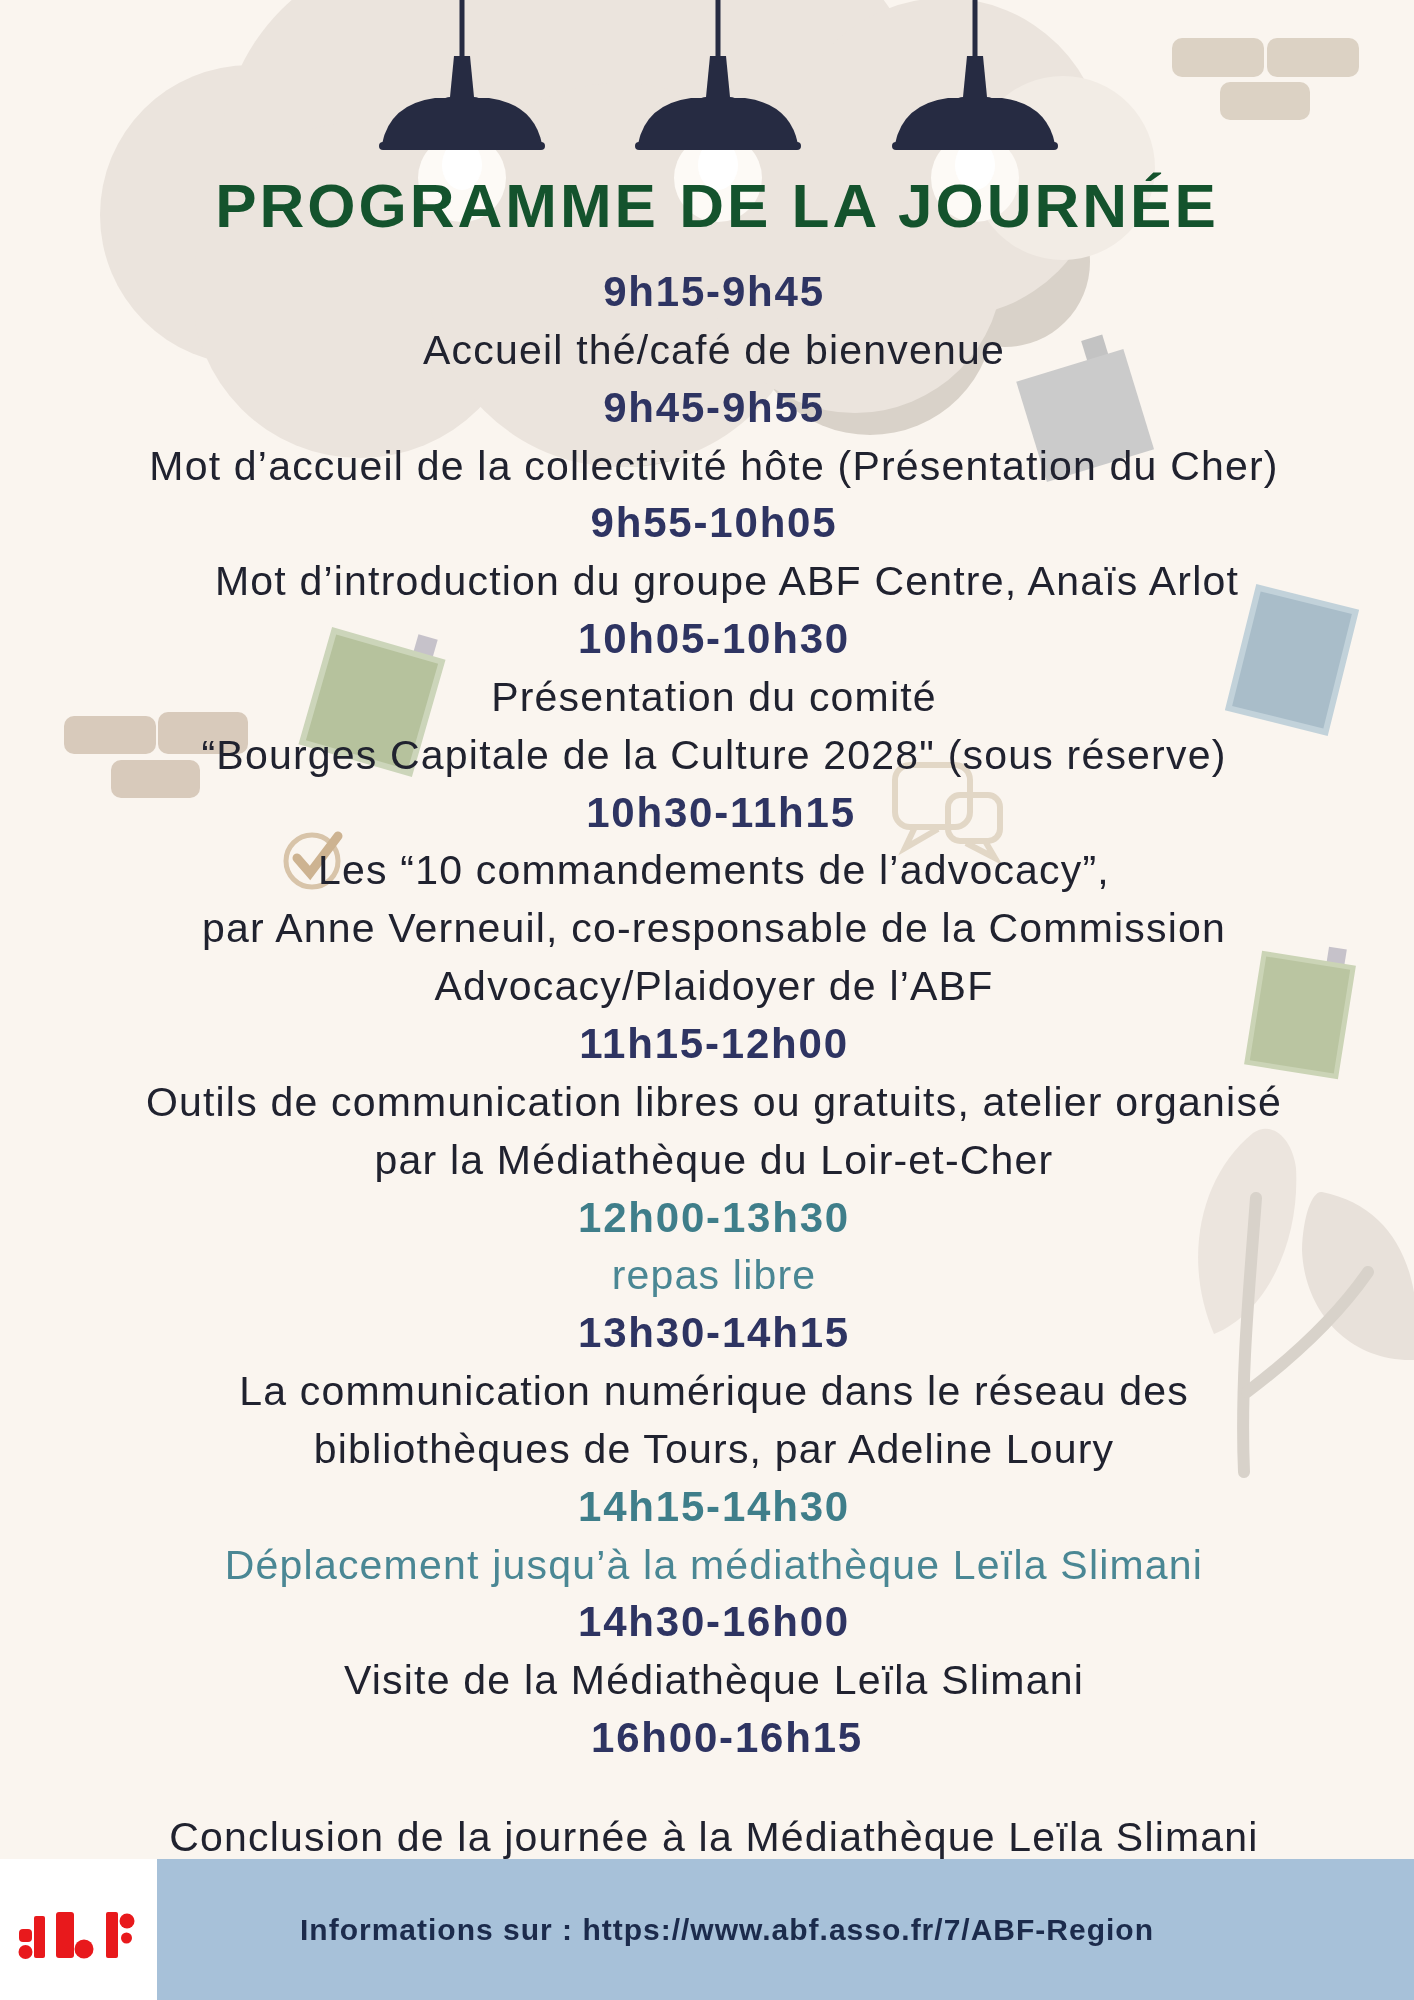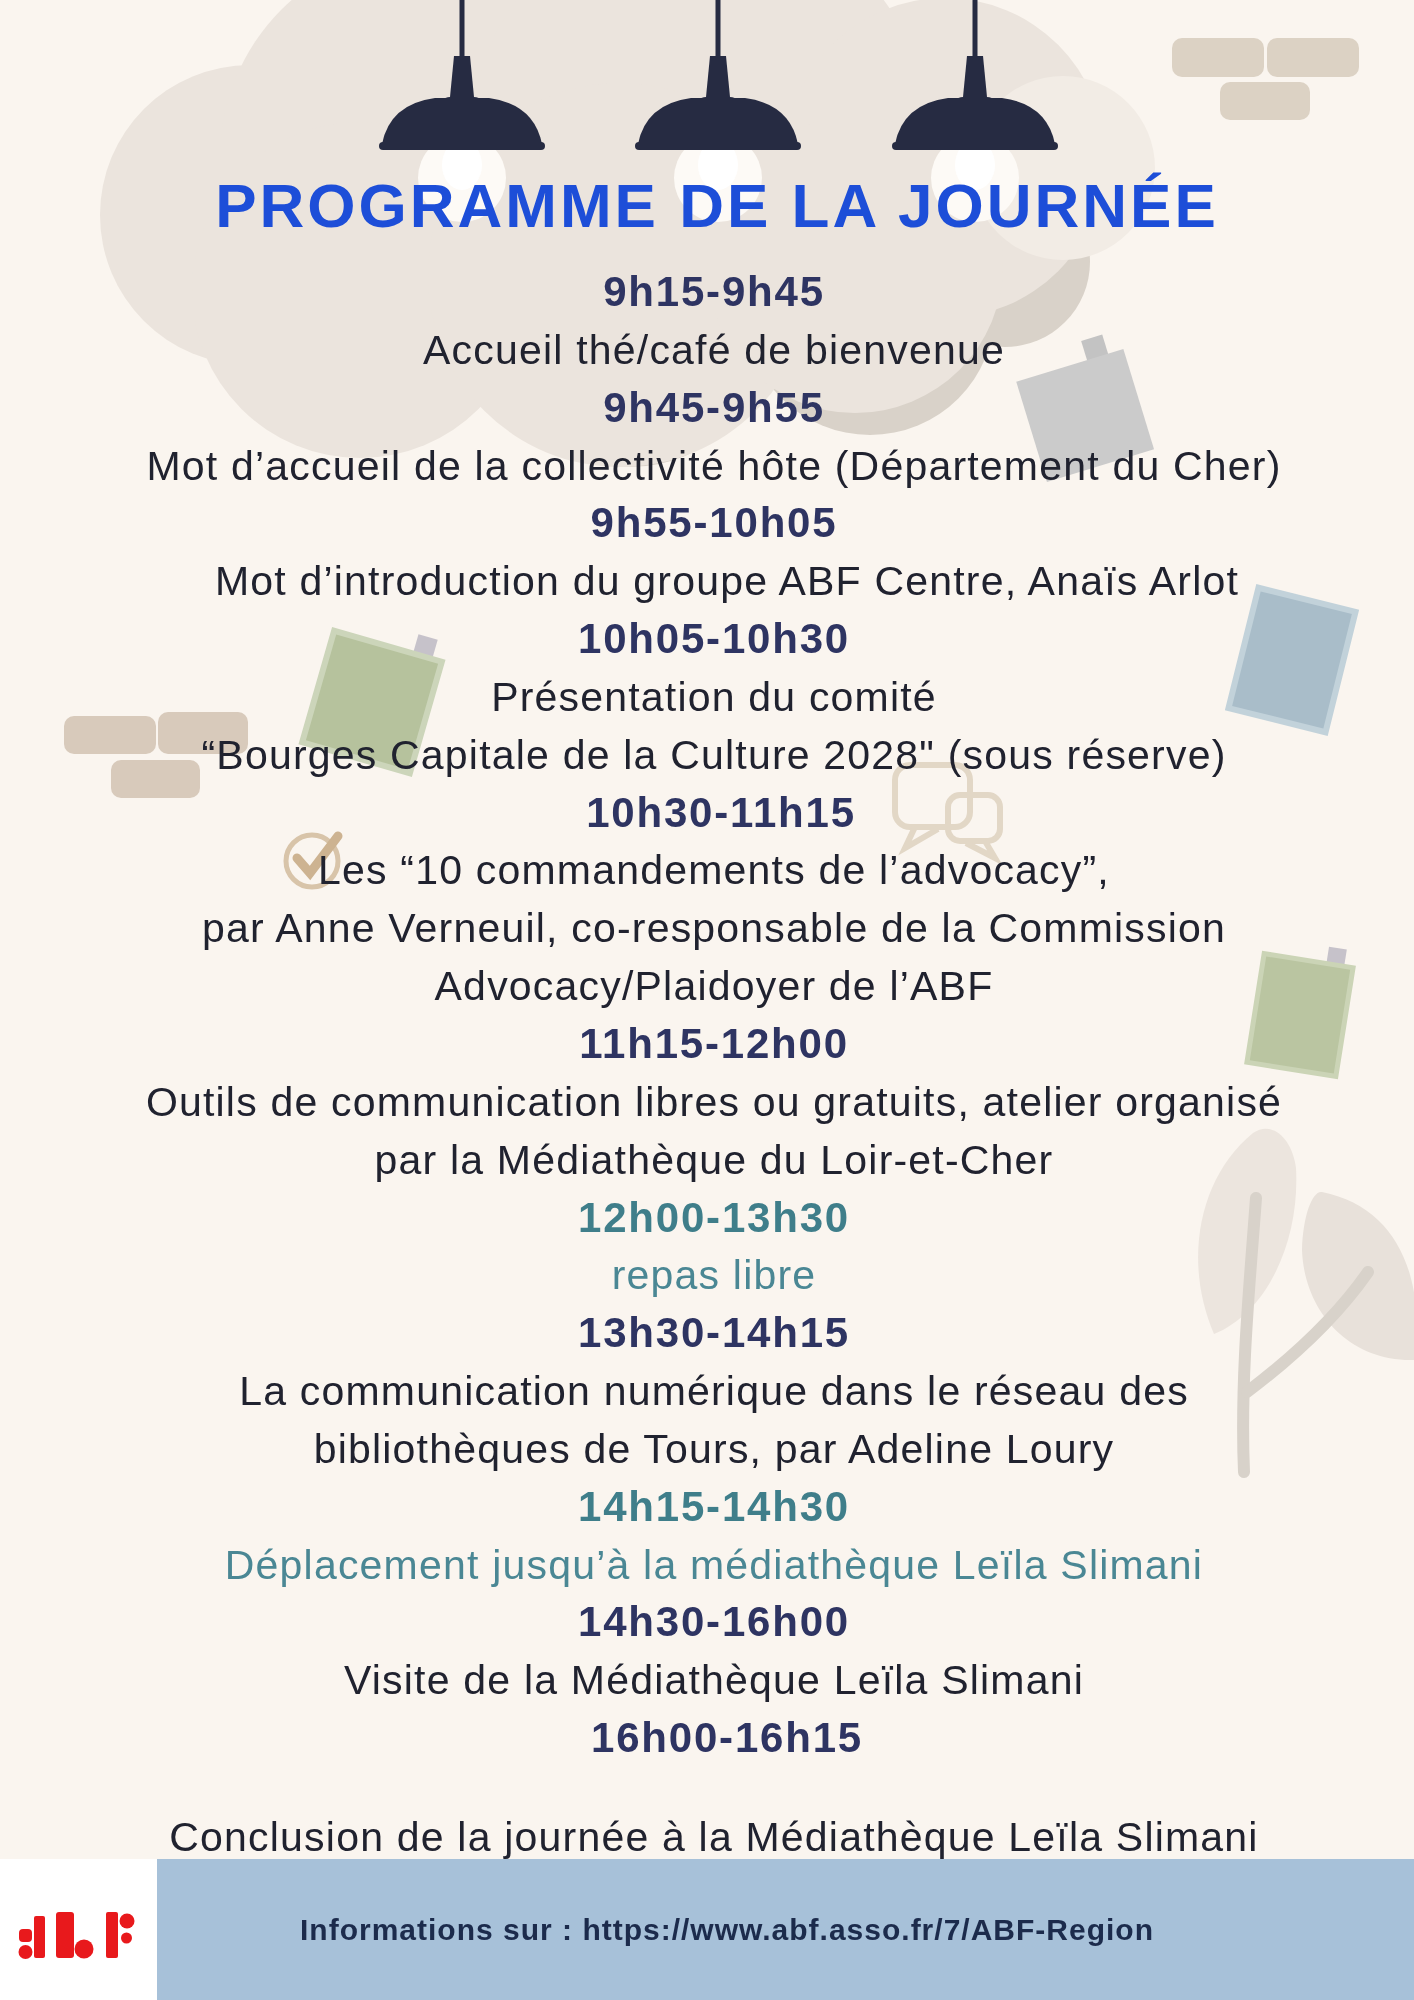--- a/index.html
+++ b/index.html
@@ -8,21 +8,21 @@
     width:1414px;height:2000px;
     background:#faf5ef;
     overflow:hidden;
     font-family:"Liberation Sans","DejaVu Sans",sans-serif;
   }
   .decor-svg{position:absolute;left:0;top:0;width:1414px;height:2000px;}
   .title{
     position:absolute;left:0;top:172px;width:1414px;height:68px;
     text-align:center;white-space:nowrap;
     font-size:62px;font-weight:800;letter-spacing:3px;
-    color:#1d4ed8;line-height:68px;
+    color:#14532d;line-height:68px;
     padding-left:20px;box-sizing:border-box;
   }
   .schedule{position:absolute;left:0;top:0;width:1414px;height:2000px;}
   .line{
     position:absolute;left:0;width:1414px;height:58px;line-height:58px;
     text-align:center;white-space:nowrap;
     font-size:41px;letter-spacing:1.2px;color:#20222f;
     padding-left:14px;box-sizing:border-box;
   }
   .line.time{font-weight:700;color:#2e3462;font-size:42px;letter-spacing:1.8px;}
@@ -149,21 +149,21 @@
       <path d="M1247,1392 C1292,1358 1336,1318 1368,1272" fill="none" stroke="#d8d2ca" stroke-width="12" stroke-linecap="round"></path>
     </g>
   </svg>
 
   <div class="title">PROGRAMME DE LA JOURNÉE</div>
 
   <div class="schedule">
       <div class="line time" style="top: 263px;">9h15-9h45</div>
       <div class="line body" style="top: 320.846px;">Accueil thé/café de bienvenue</div>
       <div class="line time" style="top: 378.692px;">9h45-9h55</div>
-      <div class="line body" style="top: 436.538px;">Mot d’accueil de la collectivité hôte (Département du Cher)</div>
+      <div class="line body" style="top: 436.538px;">Mot d’accueil de la collectivité hôte (Présentation du Cher)</div>
       <div class="line time" style="top: 494.384px;">9h55-10h05</div>
       <div class="line body" style="top: 552.23px; padding-left: 40px;">Mot d’introduction du groupe ABF Centre, Anaïs Arlot</div>
       <div class="line time" style="top: 610.076px;">10h05-10h30</div>
       <div class="line body" style="top: 667.922px;">Présentation du comité</div>
       <div class="line body" style="top: 725.768px;">“Bourges Capitale de la Culture 2028" (sous réserve)</div>
       <div class="line time" style="top: 783.614px; padding-left: 28px;">10h30-11h15</div>
       <div class="line body" style="top: 841.46px;">Les “10 commandements de l’advocacy”,</div>
       <div class="line body" style="top: 899.306px;">par Anne Verneuil, co-responsable de la Commission</div>
       <div class="line body" style="top: 957.152px;">Advocacy/Plaidoyer de l’ABF</div>
       <div class="line time" style="top: 1015px;">11h15-12h00</div>

